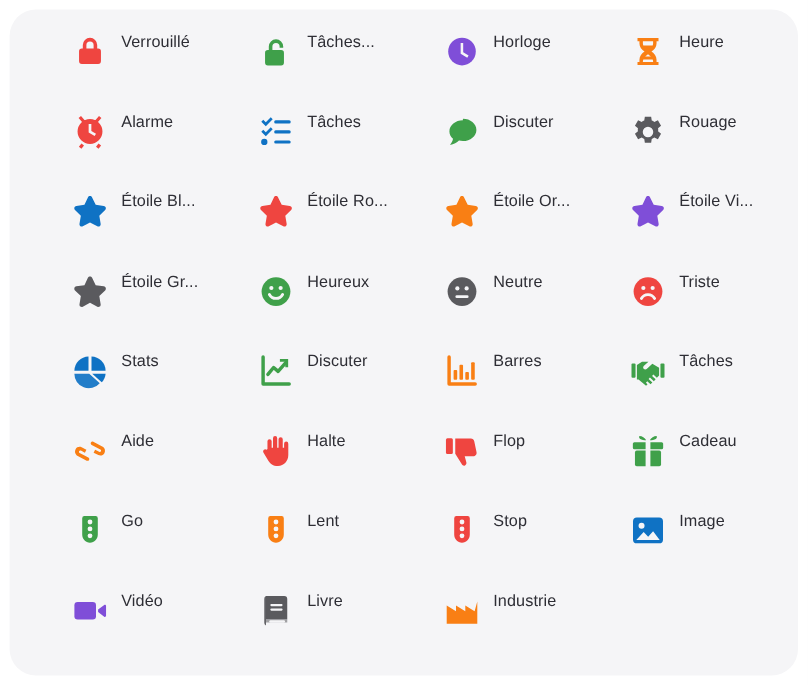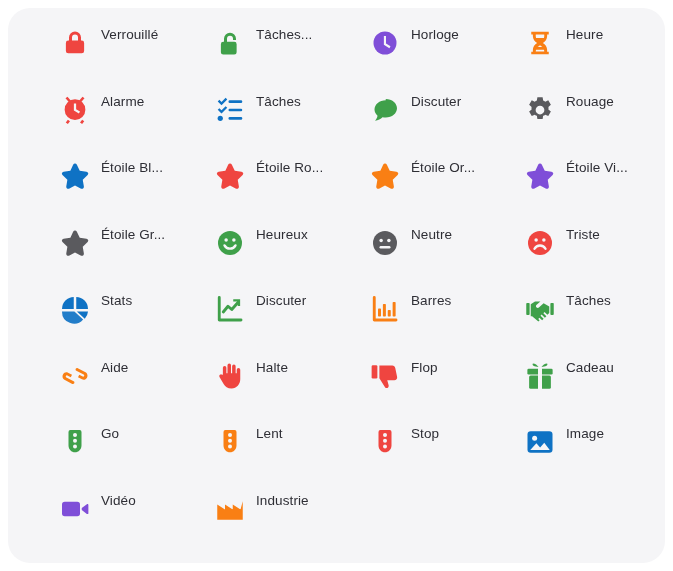--- a/index.html
+++ b/index.html
@@ -346,19 +346,34 @@
               <rect x="1.6" y="6.2" width="14.4" height="11.6" rx="2.2"></rect>
               <path d="M17.4 11.2l4.1-3.1c.5-.4 1.2 0 1.2.6v6.6c0 .6-.7 1-1.2.6l-4.1-3.1z"></path>
             </g>
           </svg>
         </span>
         <span class="icon-label">Vidéo</span>
       </div>
       <div class="icon-cell">
         <span class="icon-glyph">
           <svg viewBox="0 0 24 24">
+            <g fill="#5a5a5e">
+              <path d="M5.3 2.2h12.2a2 2 0 0 1 2 2v13.4H5.3a1.6 1.6 0 0 1 0 0z"></path>
+              <path d="M5.3 17.6h14.2v2.2H5.3z" opacity=".55"></path>
+              <path d="M4.2 4.2a2 2 0 0 1 1.1-2v19.6a2 2 0 0 1-1.1-2z"></path>
+              <rect x="8.2" y="7.4" width="8.2" height="1.5" rx=".7" fill="#f5f5f7"></rect>
+              <rect x="8.2" y="10.4" width="8.2" height="1.5" rx=".7" fill="#f5f5f7"></rect>
+              <rect x="7.5" y="18.3" width="10.5" height="1.6" rx=".8" fill="#f5f5f7"></rect>
+            </g>
+          </svg>
+        </span>
+        <span class="icon-label">Livre</span>
+      </div>
+      <div class="icon-cell">
+        <span class="icon-glyph">
+          <svg viewBox="0 0 24 24">
             <path fill="#f97f14" d="M1.8 8.4 8 12.3V8.4l6.2 3.9V8.4l6.2 3.9 1.8-6.5v14.8H1.8z"></path>
           </svg>
         </span>
         <span class="icon-label">Industrie</span>
       </div>
     </div>
 </div>
 
 </body></html>

